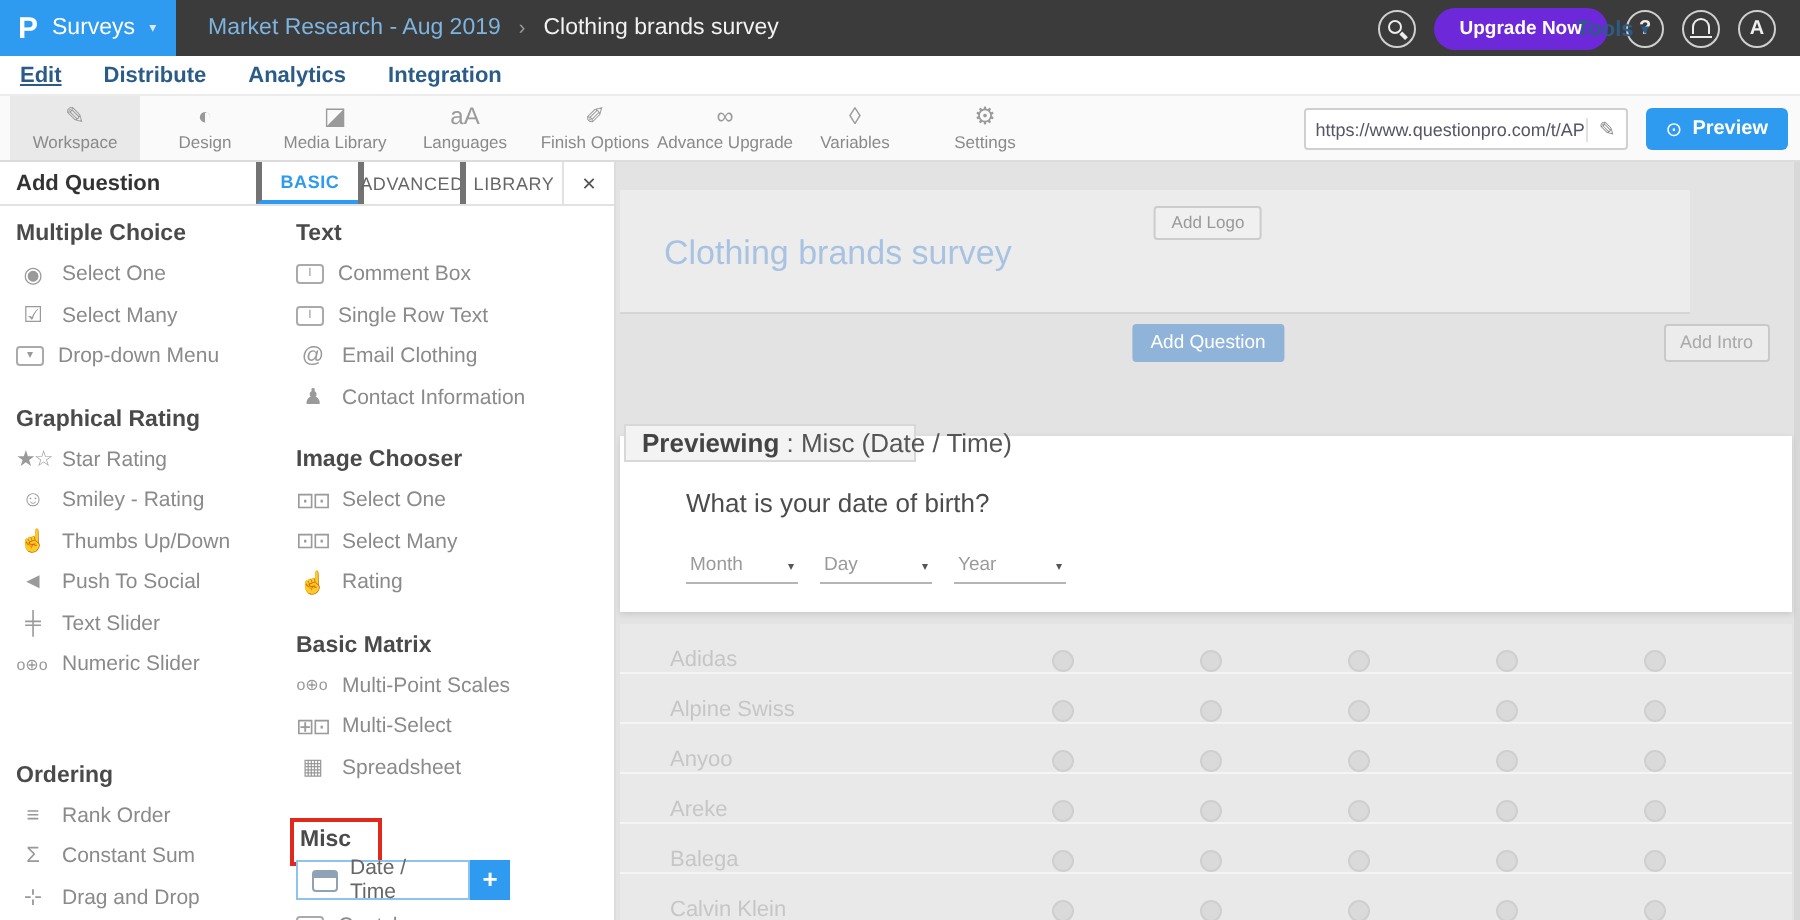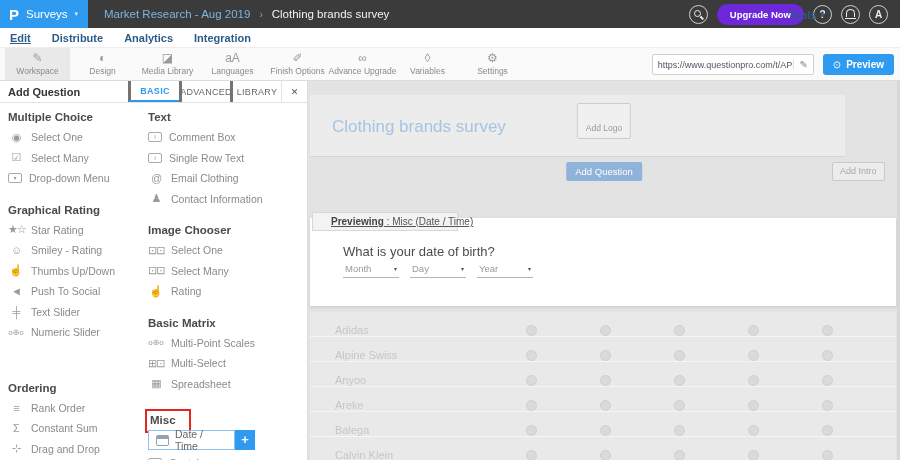--- a/index.html
+++ b/index.html
@@ -66,28 +66,28 @@
   .p-icon.small{font-size:8px;letter-spacing:0;}
   .p-icon.boxed{width:14px;height:10px;border:1px solid #aaa;border-radius:2px;font-size:6px;line-height:8px;letter-spacing:0;}
   .cal-icon{width:13px;height:11px;border:1px solid #8fa3b5;border-top:4px solid #8fa3b5;border-radius:2px;flex-shrink:0;margin-left:1px;}
   .featured-row{display:flex;align-items:center;height:20px;margin:2px 0 3px 0;}
   .featured-box{display:flex;align-items:center;gap:6px;border:1px solid #8fc3ef;background:#fff;height:20px;padding:0 6px;width:87px;cursor:pointer;color:#666;font-size:10.5px;}
   .add-btn{width:20px;height:20px;background:#2e9af0;color:#fff;font-weight:bold;text-align:center;line-height:19px;font-size:13px;cursor:pointer;flex-shrink:0;}
   
   .content{position:absolute;left:308px;top:81px;right:0;bottom:0;background:#e3e3e3;overflow:hidden;}
   .header-card{position:absolute;left:2px;top:14px;width:535px;height:62px;background:#ececec;border-bottom:1px solid #d5d5d5;}
   .survey-title{position:absolute;left:24px;top:36px;font-size:17px;color:#a8c3e2;cursor:pointer;}
-  .add-logo{position:absolute;left:50%;transform:translateX(-50%);top:22px;height:17px;background:#f0f0f0;border:1px solid #ccc;border-radius:2px;font-size:8.5px;color:#999;line-height:15px;padding:17px 8px;cursor:pointer;white-space:nowrap;z-index:2;}
+  .add-logo{position:absolute;left:50%;transform:translateX(-50%);top:22px;height:17px;background:#f0f0f0;border:1px solid #ccc;border-radius:2px;font-size:8.5px;color:#999;line-height:15px;padding:0 8px;cursor:pointer;white-space:nowrap;z-index:2;}
   .add-question{position:absolute;left:50%;transform:translateX(-50%);top:81px;height:19px;background:#8fb3d9;color:#fff;font-size:9.5px;line-height:19px;padding:0 9px;border-radius:2px;cursor:pointer;white-space:nowrap;}
   .add-intro{position:absolute;left:524px;top:81px;height:19px;background:#ececec;border:1px solid #c9c9c9;color:#a9a9a9;font-size:9px;line-height:17px;padding:0 7px;border-radius:2px;cursor:pointer;white-space:nowrap;}
-  .preview-tab{position:absolute;left:4px;top:131px;width:146px;height:19px;background:#f3f3f3;border:1px solid #d8d8d8;z-index:3;font-size:10px;color:#555;line-height:17px;padding-left:18px;white-space:nowrap;text-decoration:underline;}
+  .preview-tab{position:absolute;left:4px;top:131px;width:146px;height:19px;background:#f3f3f3;border:1px solid #d8d8d8;z-index:3;font-size:13px;color:#555;line-height:17px;padding-left:8px;white-space:nowrap;}
   .preview-tab b{color:#444;}
   .preview-card{position:absolute;left:2px;top:137px;width:586px;height:88px;background:#fff;box-shadow:0 1px 3px rgba(0,0,0,.12);z-index:2;}
   .q-text{position:absolute;left:33px;top:26px;font-size:13px;color:#4c4c4c;}
-  .selects{position:absolute;left:33px;top:43px;display:flex;gap:11px;justify-content:space-between;}
+  .selects{position:absolute;left:33px;top:57px;display:flex;gap:11px;justify-content:space-between;}
   .select-box{width:56px;border-bottom:1px solid #b5b5b5;display:flex;justify-content:space-between;align-items:center;padding:2px 2px 3px 2px;font-size:9.5px;color:#9a9a9a;cursor:pointer;}
   .select-box .caret{font-size:6px;color:#555;}
   .matrix{position:absolute;left:2px;top:231px;width:586px;height:152px;background:#e9e9e9;}
   .m-row{height:25px;display:flex;align-items:flex-end;border-bottom:1px solid rgba(255,255,255,.55);}
   .m-label{width:184px;padding-left:25px;font-size:11px;color:#c6c6c6;}
   .m-cell{width:74px;display:flex;justify-content:center;}
   .radio{width:11px;height:11px;border-radius:50%;background:#dadada;border:1px solid #cfcfcf;}
   .scroll-strip{position:absolute;right:0;top:0;width:3px;bottom:0;background:#d8d8d8;}
 </style>
 </head>

